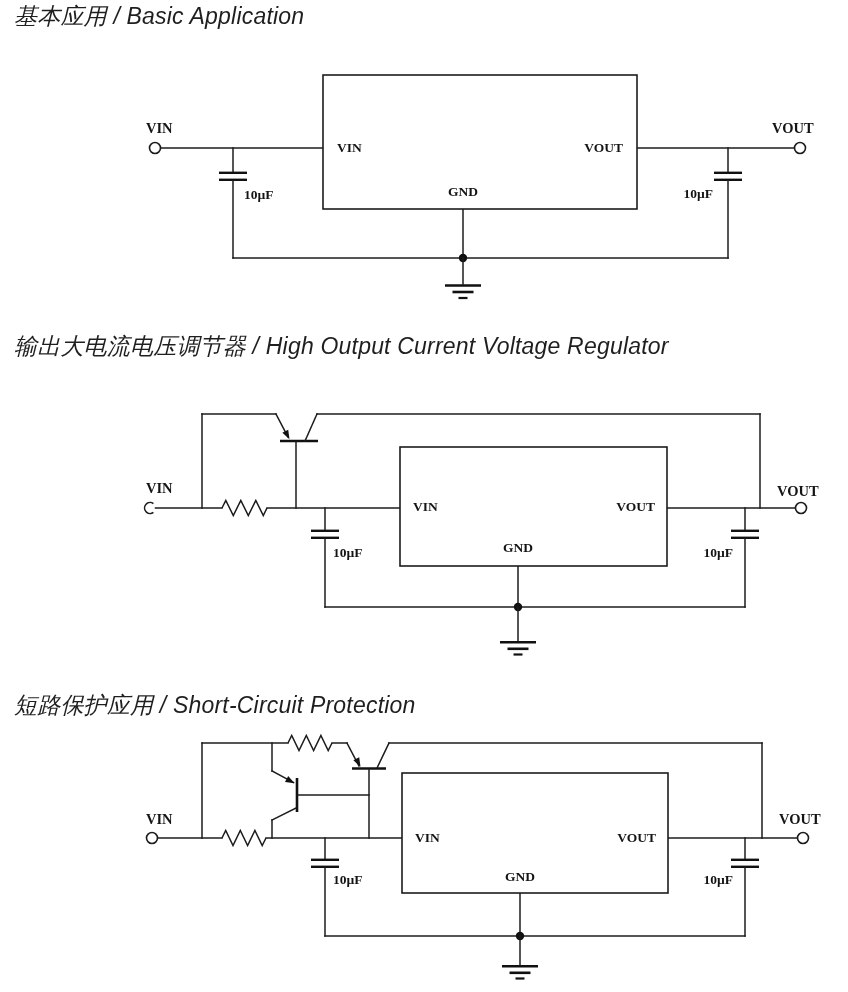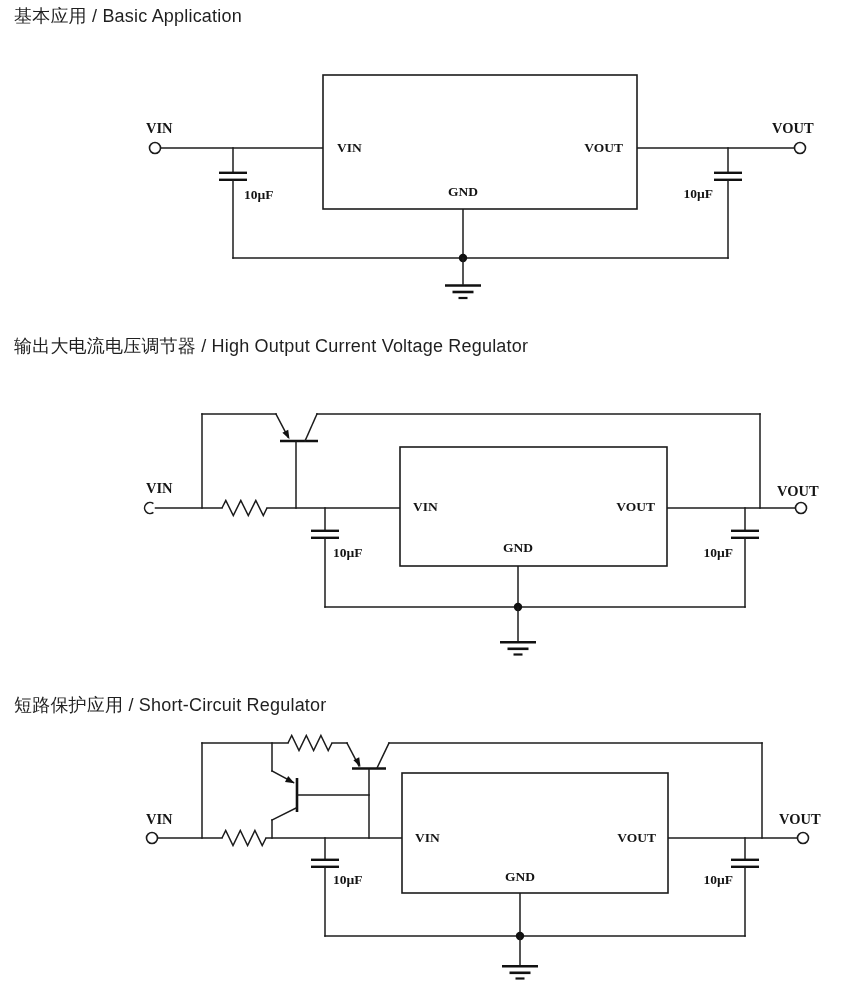--- a/index.html
+++ b/index.html
@@ -2,22 +2,22 @@
 <html><head>
 <meta charset="utf-8">
 <style>
   html,body { margin:0; padding:0; background:#ffffff; }
   .page {
     position:relative; width:848px; height:992px; background:#ffffff;
     font-family:"Liberation Sans", sans-serif; overflow:hidden;
   }
   .section-title {
     position:absolute; left:14px; margin:0;
-    font-size:18px; line-height:21px; font-weight:400;
-    color:#1f1f1f; letter-spacing:0.2px; white-space:nowrap;
+    font-size:23px; line-height:21px; font-weight:400;
+    color:#1f1f1f; letter-spacing:0.2px; white-space:nowrap;font-style:italic;
   }
   svg.circuit { position:absolute; left:0; display:block; }
   .wire  { stroke:#1c1c1c; stroke-width:1.5; fill:none; stroke-linecap:square; }
   .zig   { stroke:#1c1c1c; stroke-width:1.5; fill:none; stroke-linejoin:miter; }
   .box   { stroke:#1c1c1c; stroke-width:1.6; fill:#ffffff; }
   .term  { stroke:#1c1c1c; stroke-width:1.6; fill:#ffffff; }
   .bar   { stroke:#111111; stroke-width:2.6; fill:none; }
   .plate { stroke:#111111; stroke-width:2.4; fill:none; }
   .gbar  { stroke:#111111; stroke-width:2.6; fill:none; }
   .gbar2 { stroke:#111111; stroke-width:2.2; fill:none; }
@@ -145,21 +145,21 @@
 
     <g>
       <circle class="dot" cx="518" cy="607" r="4.2"></circle>
       <line class="wire" x1="518" y1="607" x2="518" y2="641"></line>
       <line class="gbar" x1="500" y1="642.3" x2="536" y2="642.3"></line>
       <line class="gbar" x1="507.5" y1="648.8" x2="528.5" y2="648.8"></line>
       <line class="gbar2" x1="513.5" y1="654.5" x2="522.5" y2="654.5"></line>
     </g>
   </svg>
 
-  <h2 class="section-title" style="top:695px">短路保护应用 / Short-Circuit Regulator</h2>
+  <h2 class="section-title" style="top:695px">短路保护应用 / Short-Circuit Protection</h2>
 
   <svg class="circuit" style="top:725px" width="848" height="267" viewBox="0 725 848 267">
     <g>
       <line class="wire" x1="157.5" y1="838" x2="222" y2="838"></line>
       <line class="wire" x1="266" y1="838" x2="402" y2="838"></line>
       <line class="wire" x1="202" y1="838" x2="202" y2="743"></line>
       <line class="wire" x1="202" y1="743" x2="288" y2="743"></line>
       <line class="wire" x1="332" y1="743" x2="347" y2="743"></line>
       <line class="wire" x1="389" y1="743" x2="762" y2="743"></line>
       <line class="wire" x1="762" y1="743" x2="762" y2="838"></line>

